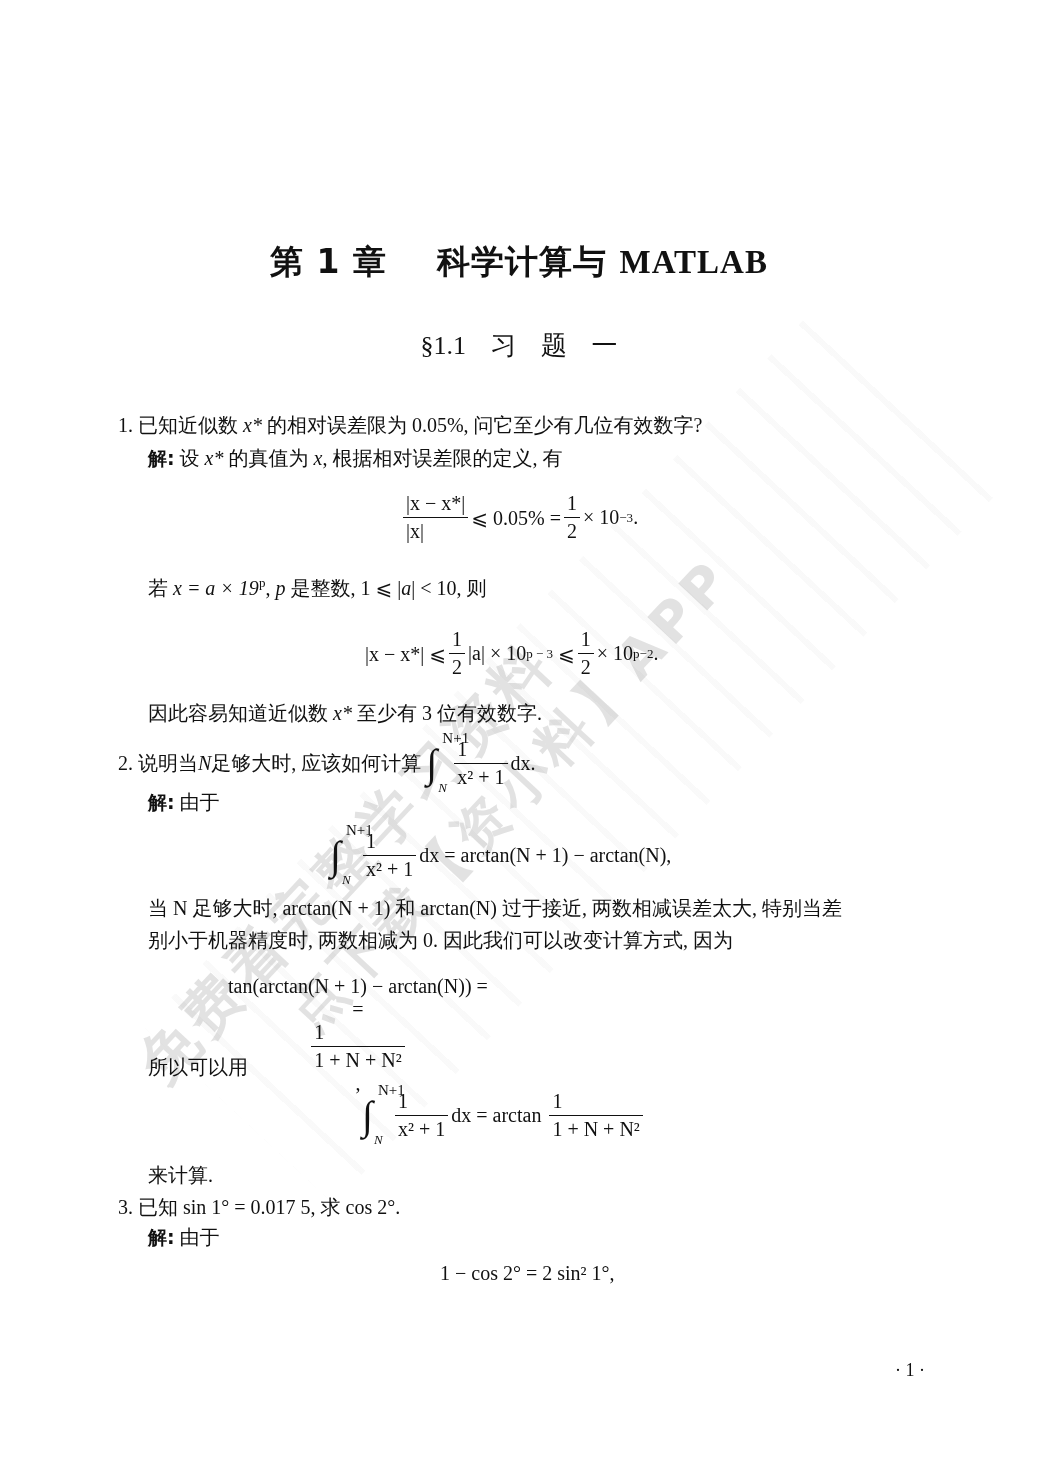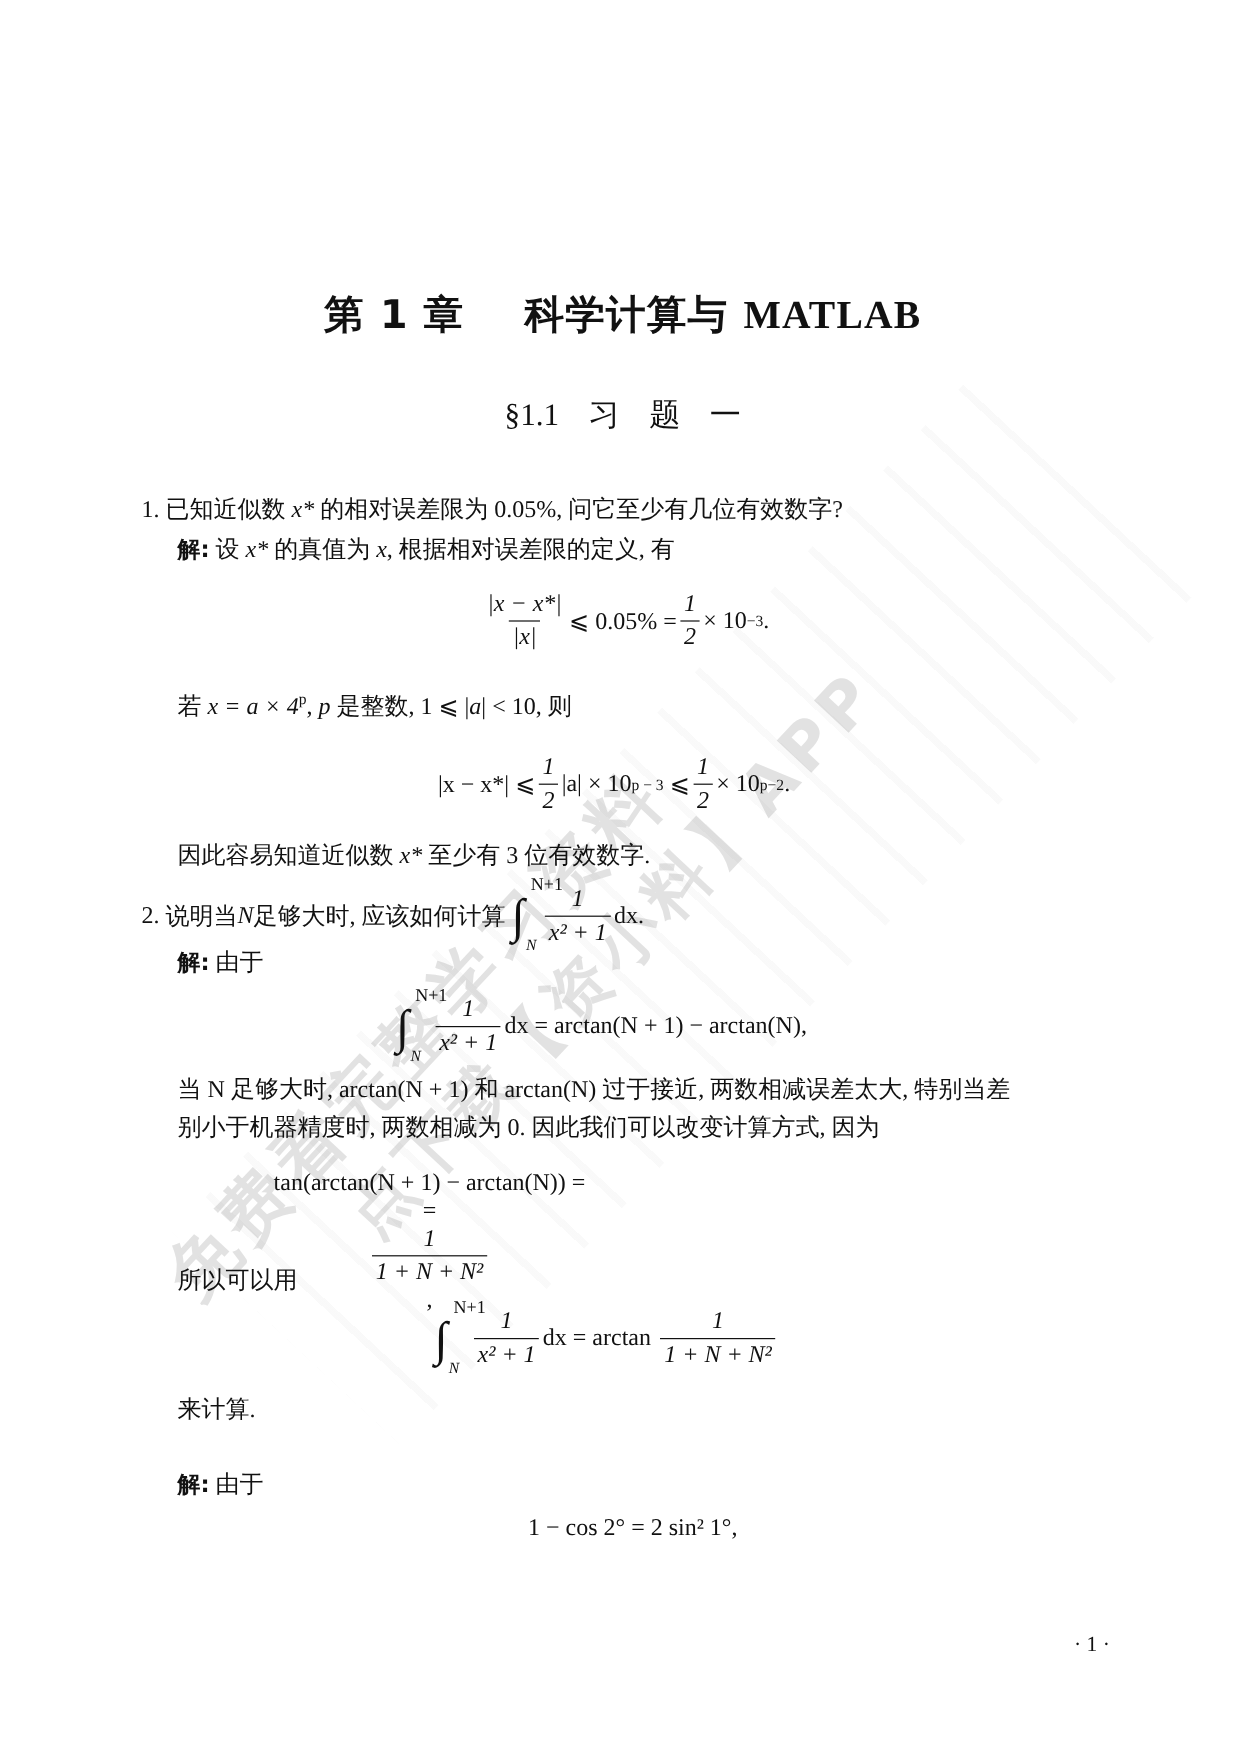--- a/index.html
+++ b/index.html
@@ -33,21 +33,21 @@
   .section-title {
     position: absolute; top: 328px; left: 0; width: 1038px; text-align: center;
     font-size: 26px; word-spacing: 18px;
   }
   .line { position: absolute; font-size: 20px; white-space: nowrap; line-height: 1.2; }
   .ind { left: 148px; }
   i.v { font-style: italic; }
   .bold { font-family: "DejaVu Sans", sans-serif; font-weight: bold; font-size: 19px; }
 
   .eq { position: absolute; font-size: 20px; white-space: nowrap; display: flex; align-items: center; }
-  .frac { display: inline-flex; flex-direction: column; align-items: center; vertical-align: middle; margin: 0 3px; font-style: italic; }
+  .frac { display: inline-flex; flex-direction: column; vertical-align: middle; margin: 0 3px; }
   .frac .n { padding: 0 3px 2px; }
   .frac .d { border-top: 1px solid #111; padding: 2px 3px 0; }
   .int { display: inline-flex; align-items: center; position: relative; margin-right: 4px; }
   .int .sym { font-size: 40px; line-height: 1; }
   .int .ub { position: absolute; top: -14px; left: 16px; font-size: 15px; }
   .int .lb { position: absolute; bottom: -12px; left: 12px; font-size: 13px; font-style: italic; }
   sup { font-size: 13px; }
   .pagenum { position: absolute; left: 895px; top: 1360px; font-size: 18px; }
 </style>
 </head>
@@ -83,21 +83,21 @@
     <span>⩽ 0.05% =</span>
     <span class="frac">
         <span class="n">1</span>
         <span class="d">2</span>
       </span>
     <span>× 10</span>
       <sup>−3</sup>
       <span>.</span>
   </div>
   <div class="line ind" style="top:575px;">
-    <span>若 </span><i class="v">x = a × 4</i><sup>p</sup><span>, </span><i class="v">p</i><span> 是整数, 1 ⩽ |</span><i class="v">a</i><span>| &lt; 10, 则</span>
+    <span>若 </span><i class="v">x = a × 19</i><sup>p</sup><span>, </span><i class="v">p</i><span> 是整数, 1 ⩽ |</span><i class="v">a</i><span>| &lt; 10, 则</span>
   </div>
   <div class="eq" style="left:365px; top:628px;">
     <span>|x − x*| ⩽</span>
     <span class="frac">
         <span class="n">1</span>
         <span class="d">2</span>
       </span>
     <span>|a| × 10</span><sup>p − 3</sup>&nbsp;<span>⩽</span>
     <span class="frac">
         <span class="n">1</span>
@@ -162,20 +162,24 @@
         <span class="d">x² + 1</span>
       </span>
     <span>dx = arctan</span>&nbsp;
     <span class="frac">
         <span class="n">1</span>
         <span class="d">1 + N + N²</span>
       </span>
   </div>
   <div class="line ind" style="top:1163px;text-align:center;">来计算.</div>
 
+  <div class="line" style="left:118px; top:1195px;">
+    <span>3.</span>
+    <span>已知 sin 1° = 0.017 5, 求 cos 2°.</span>
+  </div>
   <div class="line ind" style="top:1225px;">
     <span class="bold">解:</span>
     <span>由于</span>
   </div>
   <div class="line" style="left:440px; top:1261px;">1 − cos 2° = 2 sin² 1°,</div>
 
   <div class="pagenum">· 1 ·</div>
 </div>
 
 </body></html>

